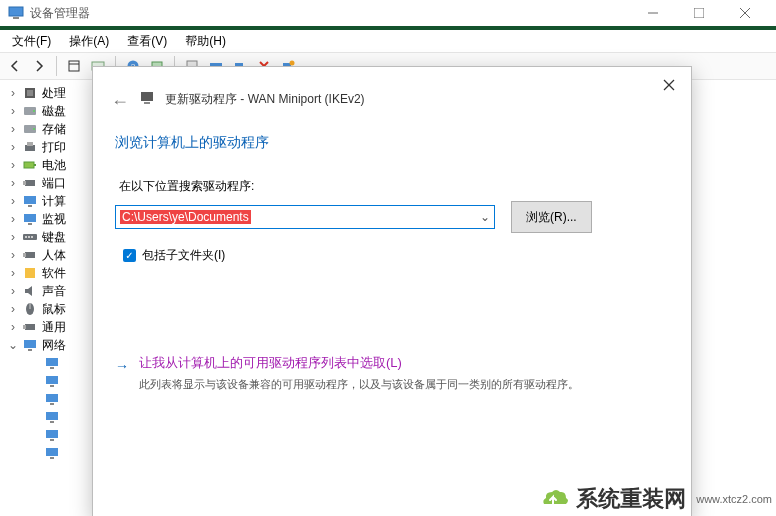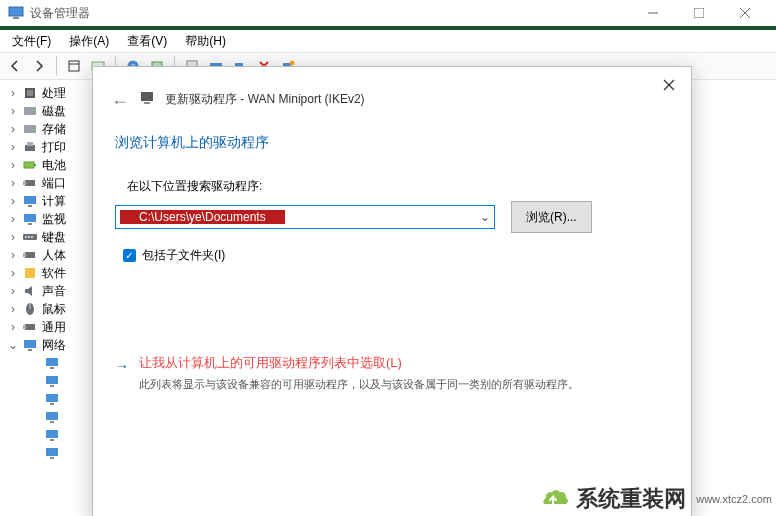--- a/index.html
+++ b/index.html
@@ -33,32 +33,32 @@
 .tree-item { position:relative; }
 .tree-item .ticon { width:16px; height:16px; margin-right:4px; display:inline-flex; align-items:center; justify-content:center; }
 .net-kids .tree-item { padding-left:44px; }
 
 
 .modal { position:absolute; left:92px; top:-14px; width:600px; height:452px; background:#fff; border:1px solid #bcbcbc; box-shadow:0 6px 20px rgba(0,0,0,.25); padding: 16px 18px 14px 18px; }
 .modal .close { position:absolute; top:4px; right:4px; width:36px; height:28px; display:flex; align-items:center; justify-content:center; color:#333; }
 .modal .hdr { display:flex; align-items:center; gap:10px; font-size:12px; color:#333; margin-top:6px; }
 .modal .back { color:#7a7a7a; font-size:18px; }
 .modal h2 { color:#0a62b6; font-weight:normal; font-size:14px; margin:24px 0 26px 4px; }
-.modal .label { margin-left:16px; margin-bottom:6px; }
+.modal .label { margin-left:8px; margin-bottom:6px; }
 .modal .pathrow { display:flex; align-items:center; gap:16px; margin-left:4px; }
 .pathbox { width:380px; height:24px; border:1px solid #0078d7; display:flex; align-items:center; padding:0 4px; }
-.pathbox .sel { background:#b91c1c; color:#fff; padding:0 19px; }
+.pathbox .sel { background:#ef4444; color:#fff; padding:0 2px; }
 .pathbox .dd { margin-left:auto; color:#555; }
 .browsebtn { height:32px; padding:0 14px; border:1px solid #adadad; background:#e1e1e1; display:flex; align-items:center; font-size:12px; }
 .chkrow { margin:14px 0 0 12px; display:flex; align-items:center; gap:6px; }
 .chkrow .chk { width:13px; height:13px; background:#0078d7; display:inline-flex; align-items:center; justify-content:center; border-radius:2px; }
 .chkrow .chk::after { content:"✓"; color:#fff; font-size:10px; line-height:1; }
 .link-section { margin:90px 4px 0 4px; display:flex; gap:10px; }
 .link-section .arrow { color:#0a62b6; font-size:14px; margin-top:2px; }
-.link-title { color:#ef4444; font-size:13px; }
+.link-title { color:#a21caf; font-size:13px; }
 .link-desc { color:#555; font-size:11px; margin-top:4px; max-width:490px; line-height:1.5;text-align:right; }
 
 
 .watermark { position:absolute; right:4px; bottom:2px; display:flex; align-items:center; gap:6px; font-size:22px; font-weight:bold; color:#333; }
 .watermark .logo { width:30px; height:26px; }
 .watermark .url { font-size:11px; font-weight:normal; color:#666; margin-left:4px; }
 </style>
 </head>
 <body>
 

